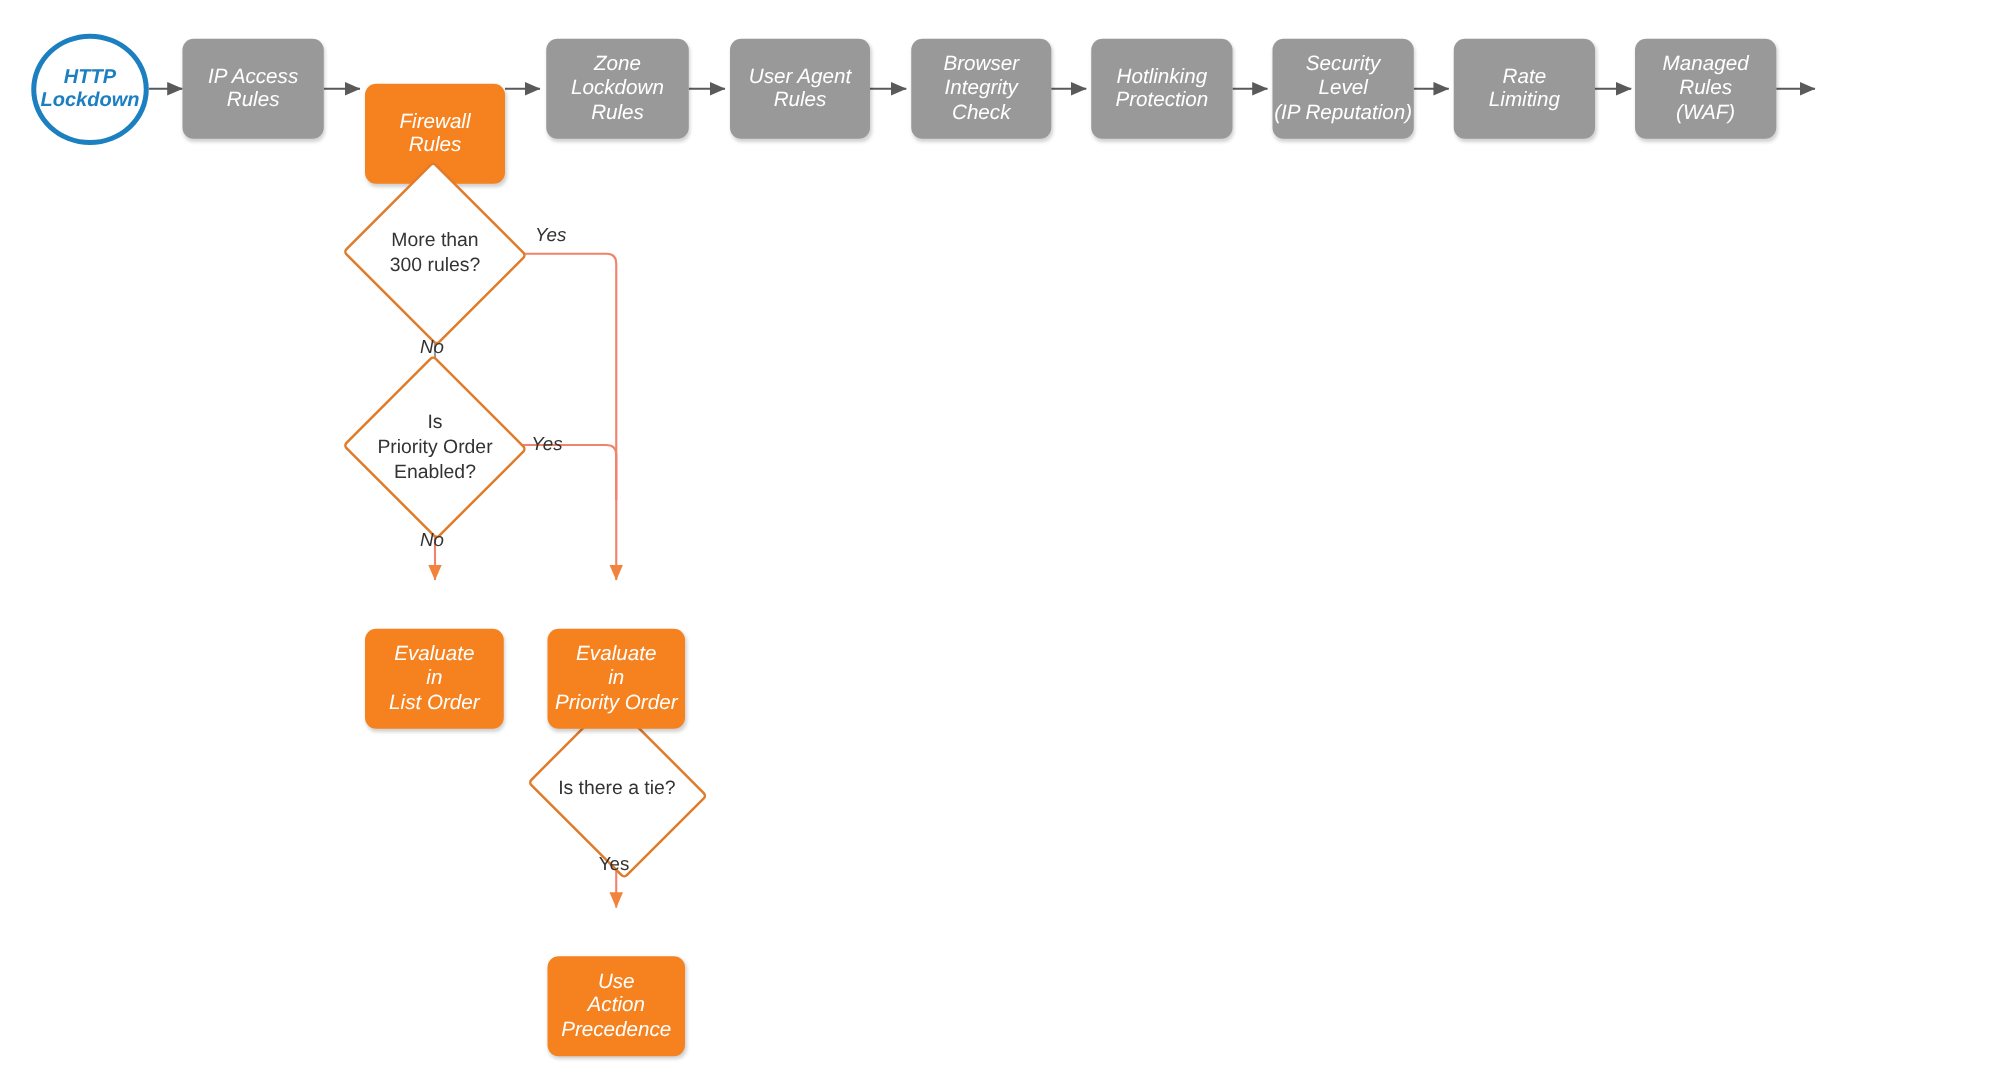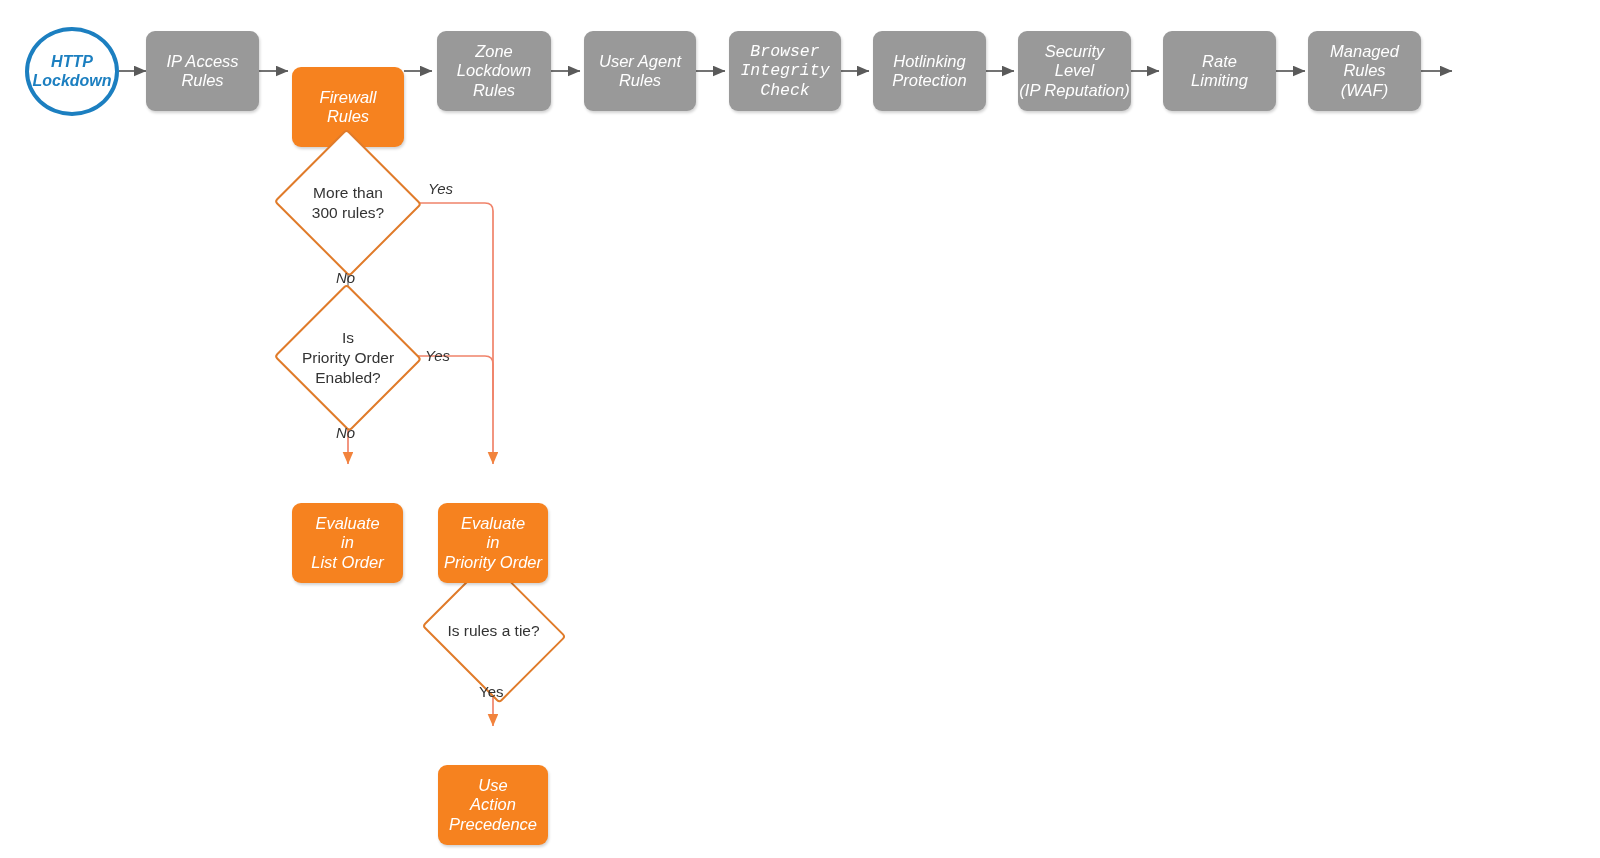--- a/index.html
+++ b/index.html
@@ -175,21 +175,21 @@
     <span class="txt">Zone
 Lockdown
 Rules</span>
   </div>
 
   <div class="node box gray" style="left:584px; top:31px; width:112px; height:80px;">
     <span class="txt">User Agent
 Rules</span>
   </div>
 
-  <div class="node box gray" style="left:729px; top:31px; width:112px; height:80px;font-family:Liberation Mono, monospace;">
+  <div class="node box gray" style="left:729px; top:31px; width:112px; height:80px;">
     <span class="txt">Browser
 Integrity
 Check</span>
   </div>
 
   <div class="node box gray" style="left:873px; top:31px; width:113px; height:80px;">
     <span class="txt">Hotlinking
 Protection</span>
   </div>
 
@@ -219,21 +219,21 @@
 
   <div class="node diamond" style="left:272px; top:285px; width:152px; height:146px;">
     <span class="dshape"></span>
     <span class="dlabel">Is
 Priority Order
 Enabled?</span>
   </div>
 
   <div class="node diamond" style="left:416px; top:564px; width:155px; height:134px;">
     <span class="dshape"></span>
-    <span class="dlabel">Is rules a tie?</span>
+    <span class="dlabel">Is there a tie?</span>
   </div>
 
   <div class="node box orange" style="left:292px; top:467px; width:111px; height:80px;">
     <span class="txt">Evaluate
 in
 List Order</span>
   </div>
 
   <div class="node box orange" style="left:438px; top:467px; width:110px; height:80px;">
     <span class="txt">Evaluate

